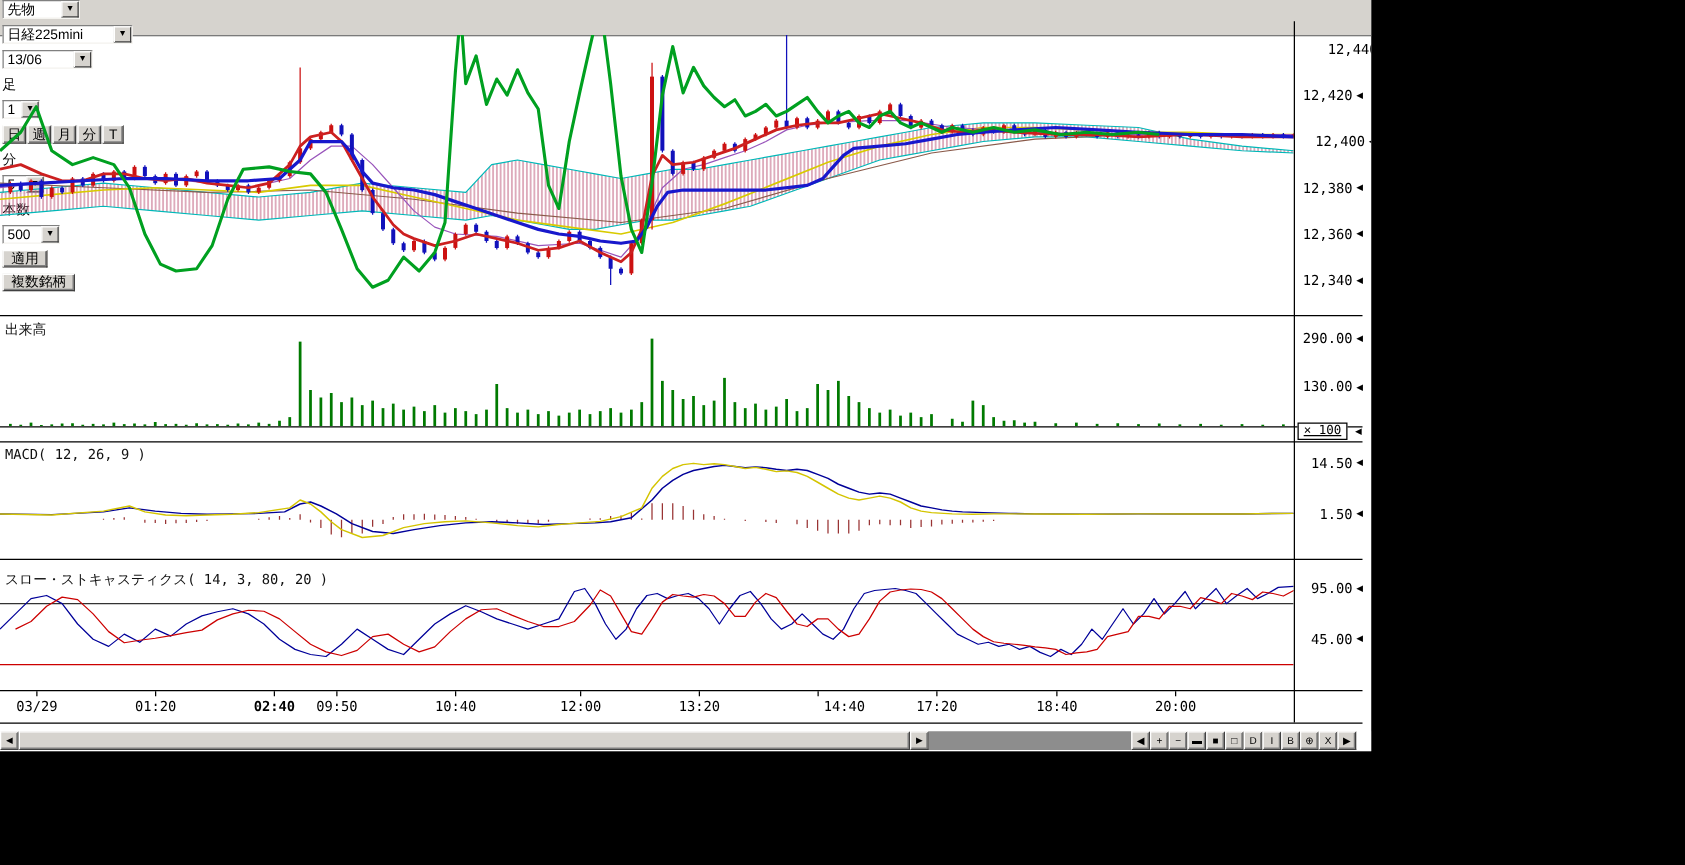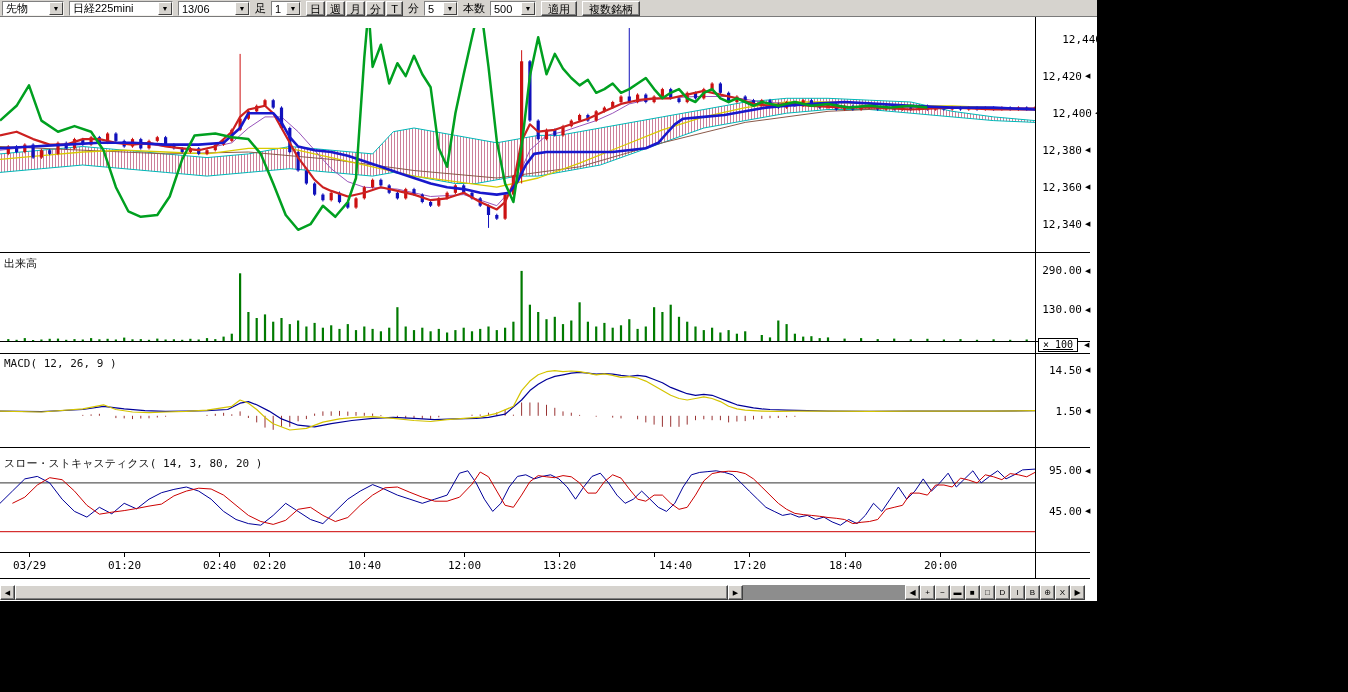--- a/index.html
+++ b/index.html
@@ -1,21 +1,21 @@
 <!DOCTYPE html>
 <html><head>
 <meta charset="utf-8">
 <style>
   *{margin:0;padding:0;box-sizing:border-box;}
   html,body{width:1348px;height:692px;background:#000;overflow:hidden;
     font-family:"Liberation Sans",sans-serif;}
   .window{position:absolute;left:0;top:0;width:1097px;height:601px;background:#fff;overflow:hidden;}
   
-  .toolbar{position:absolute;left:0;top:0;width:1097px;height:17px;background:#d6d3ce;
-    border-bottom:1px solid #7a7a7a;display:flex;align-items:flex-end;gap:5px;padding:0 2px;font-size:11px;}
+  .toolbar{position:absolute;left:0;top:0;width:1097px;height:29px;background:#d6d3ce;
+    border-bottom:1px solid #7a7a7a;display:flex;align-items:flex-start;gap:5px;padding:0 2px;font-size:11px;flex-direction:column;}
   .dd{background:#fff;border:1px solid;border-color:#808080 #f4f2ee #f4f2ee #808080;height:15px;
     display:flex;align-items:center;}
   .ddtxt{padding:0 3px;flex:1;font-size:11px;white-space:nowrap;overflow:hidden;}
   .ddarw{width:14px;height:13px;background:#d6d3ce;border:1px solid;border-color:#fff #404040 #404040 #fff;
     font-size:7px;text-align:center;line-height:12px;flex:none;}
   .w62{width:62px}.w104{width:104px}.w72{width:72px}.w30{width:30px}.w34{width:34px}.w46{width:46px}
   .tlabel{font-size:11px;white-space:nowrap;}
   .tbtn{background:#d6d3ce;border:1px solid;border-color:#fff #404040 #404040 #fff;
     box-shadow:inset -1px -1px 0 #808080;height:15px;padding:0 6px;font-size:11px;line-height:12px;
     font-family:inherit;cursor:default;}
@@ -625,23 +625,23 @@
         <span class="tlab">45.00</span>
         <span class="tarw">◀</span>
       </div>
     </div>
   <div id="x-axis">
       <div class="xtick" style="left: 29px;"></div>
       <span class="xlab" style="left: 13px;">03/29</span>
       <div class="xtick" style="left: 124px;"></div>
       <span class="xlab" style="left: 108px;">01:20</span>
       <div class="xtick" style="left: 219px;"></div>
-      <span class="xlab" style="left: 203px;">02:40</span>
+      <span class="xlab" style="left: 203px; font-weight: bold;">02:40</span>
       <div class="xtick" style="left: 269px;"></div>
-      <span class="xlab" style="left: 253px;">02:20</span>
+      <span class="xlab" style="left: 253px;">09:50</span>
       <div class="xtick" style="left: 364px;"></div>
       <span class="xlab" style="left: 348px;">10:40</span>
       <div class="xtick" style="left: 464px;"></div>
       <span class="xlab" style="left: 448px;">12:00</span>
       <div class="xtick" style="left: 559px;"></div>
       <span class="xlab" style="left: 543px;">13:20</span>
       <div class="xtick" style="left: 654px;"></div>
       <span class="xlab" style="left: 638px; margin-left: 21px;">14:40</span>
       <div class="xtick" style="left: 749px;"></div>
       <span class="xlab" style="left: 733px;">17:20</span>

